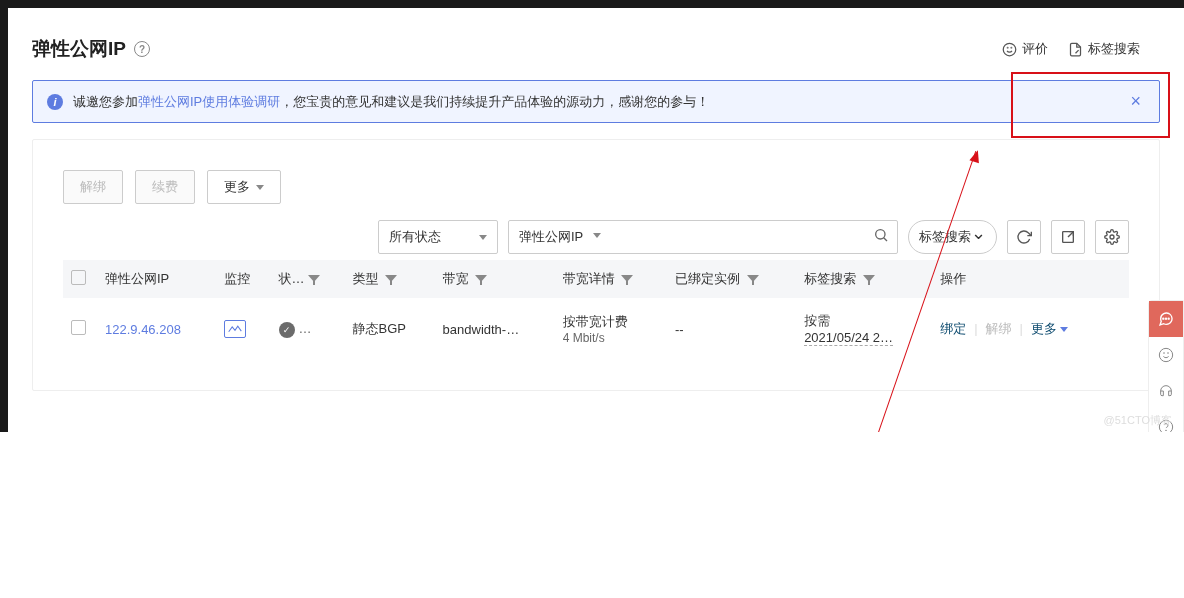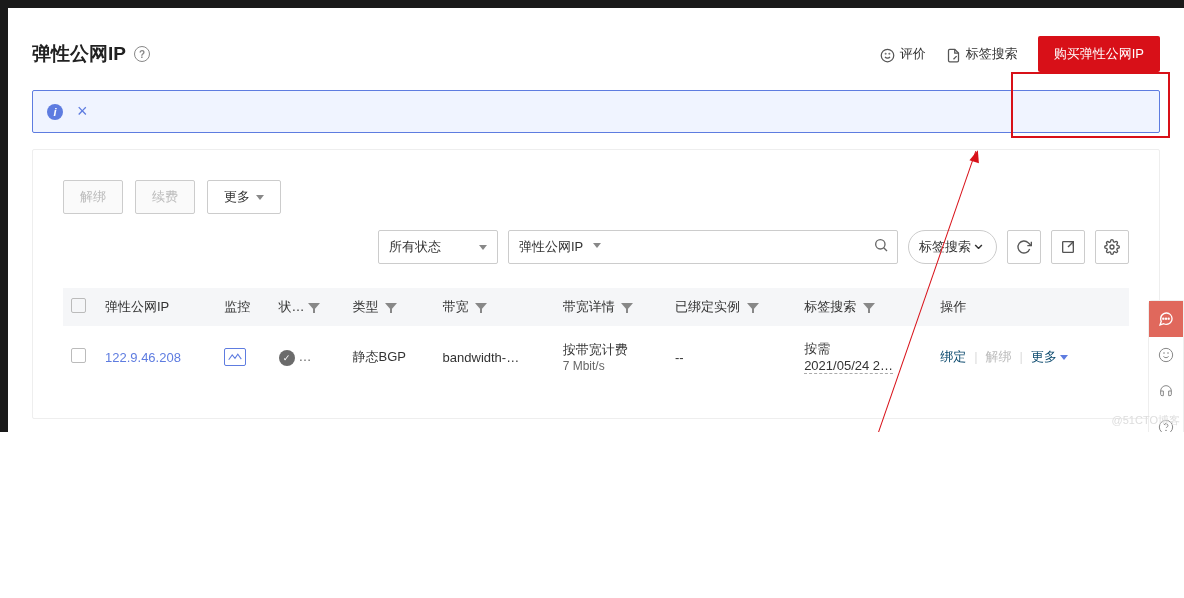--- a/index.html
+++ b/index.html
@@ -5,34 +5,34 @@
   * { box-sizing: border-box; margin: 0; padding: 0; }
   body { font-family: "Helvetica Neue", Arial, "PingFang SC", "Microsoft YaHei", sans-serif; font-size: 13px; color: #333; background: #fff; }
   .viewport { width: 1184px; height: 432px; position: relative; overflow: hidden; background: #fff; }
   .topbar { background: #1a1a1a; height: 8px; }
   .leftbar { position: absolute; left: 0; top: 8px; width: 8px; height: 590px; background: #1a1a1a; }
   .content { margin-left: 8px; padding: 0 24px; background: #fff; }
   .hdr { display: flex; align-items: center; padding: 28px 0 18px 0; }
   .hdr h1 { font-size: 19px; font-weight: 600; color: #222; display: flex; align-items: center; gap: 8px; }
   .help-circle { width: 16px; height: 16px; border: 1px solid #888; border-radius: 50%; display: inline-flex; align-items: center; justify-content: center; font-size: 10px; color: #888; }
   .hdr-spacer { flex: 1; }
-  .hdr-link { margin-right: 20px; color: #333; font-size: 13px; display: inline-flex; align-items: flex-end; gap: 5px; cursor: pointer; }
+  .hdr-link { margin-right: 20px; color: #333; font-size: 13px; display: inline-flex; align-items: center; gap: 5px; cursor: pointer; }
   .buy-btn { background: #d81018; color: #fff; border: none; padding: 9px 16px; font-size: 13px; cursor: pointer; border-radius: 2px; }
   .highlight-box { position: absolute; border: 2px solid #d81018; pointer-events: none; }
   .notice { border: 1px solid #5e7ce0; background: #f0f4ff; padding: 10px 14px; display: flex; align-items: center; margin-bottom: 16px; border-radius: 2px; }
   .notice-icon { width: 16px; height: 16px; background: #5e7ce0; color: #fff; border-radius: 50%; display: flex; align-items: center; justify-content: center; font-size: 11px; font-style: italic; font-weight: bold; margin-right: 10px; }
   .notice-text { flex: 1; color: #333; }
   .notice-text .link { color: #5e7ce0; }
   .close-x { color: #5e7ce0; font-size: 18px; cursor: pointer; padding: 0 4px; }
   .panel { background: #fff; padding: 30px; border: 1px solid #eee; border-radius: 2px; }
   .actions { display: flex; gap: 12px; margin-bottom: 16px; }
   .btn { padding: 7px 16px; border: 1px solid #ccc; background: #fff; font-size: 13px; border-radius: 2px; cursor: pointer; }
   .btn.disabled { color: #bbb; background: #fafafa; cursor: default; }
   .btn.more { display: flex; align-items: center; gap: 6px; color: #333; }
-  .filters { display: flex; gap: 10px; justify-content: flex-end; margin-bottom: 24px; }
+  .filters { display: flex; gap: 10px; justify-content: flex-end; margin-bottom: 6px; }
   .sel { border: 1px solid #ccc; background: #fff; padding: 6px 10px; font-size: 13px; display: flex; align-items: center; border-radius: 2px; min-width: 120px; justify-content: space-between; }
   .search { flex: none; width: 390px; display: flex; align-items: center; border: 1px solid #ccc; border-radius: 2px; padding: 0 8px 0 0; }
   .search .sel-inner { border: none; padding: 6px 28px 6px 10px; position: relative; }
   .search .sel-inner::after { content: ""; position: absolute; right: 10px; top: 11px; border-left: 4px solid transparent; border-right: 4px solid transparent; border-top: 5px solid #888; }
   .search-icon { margin-left: auto; color: #666; font-size: 16px; }
   .icon-btn { width: 34px; height: 34px; border: 1px solid #ccc; border-radius: 2px; display: flex; align-items: center; justify-content: center; color: #555; cursor: pointer; }
   .caret { border-left: 4px solid transparent; border-right: 4px solid transparent; border-top: 5px solid #888; display: inline-block; }
   .chev-down { display: inline-block; }
   .chev-down::before { content: "⌄"; font-size: 18px; line-height: 0.5; position: relative; top: -3px; }
   table { width: 100%; border-collapse: collapse; }
@@ -49,21 +49,21 @@
   .dots { color: #666; margin-left: 4px; }
   .bw-line2 { color: #666; font-size: 12px; }
   .billing { border-bottom: 1px dashed #aaa; display: inline-block; }
   .row-actions a { color: #0c4a6e; margin-right: 8px; cursor: pointer; }
   .row-actions .sep { color: #ddd; margin-right: 8px; }
   .row-actions .dis { color: #bbb; }
   .row-actions .more { display: inline-flex; align-items: center; gap: 3px; }
   .sidebar { position: absolute; right: 0; top: 300px; width: 36px; background: #fff; border: 1px solid #eee; border-radius: 4px 0 0 4px; }
   .sidebar .item { height: 36px; display: flex; align-items: center; justify-content: center; color: #888; font-size: 16px; }
   .sidebar .item:first-child { background: #e0685c; color: #fff; }
-  .watermark { position: absolute; right: 4px; bottom: 4px; color: #ddd; font-size: 11px; }
+  .watermark { position: absolute; right: 12px; bottom: 4px; color: #ddd; font-size: 11px; }
   .flt-icon { display: inline-block; width: 12px; position: relative; vertical-align: middle; }
   .flt-icon::before { content: ""; display: block; width: 0; height: 0; border-left: 6px solid transparent; border-right: 6px solid transparent; border-top: 7px solid #888; margin: 0 auto; }
   .flt-icon::after { content: ""; display: block; width: 2px; height: 4px; background: #888; margin: -1px auto 0; }
   .arrow-line { position: absolute; border-top: 1.5px solid #d81018; transform-origin: left center; pointer-events: none; }
   .arrow-head { width: 0; height: 0; border-left: 5px solid transparent; border-right: 5px solid transparent; border-bottom: 12px solid #d81018; position: absolute; pointer-events: none; }
 </style>
 </head>
 <body>
 
 <div class="viewport">
@@ -87,25 +87,27 @@
         <span>评价</span>
       </span>
       <span class="hdr-link">
         <svg width="15" height="15" viewBox="0 0 24 24" fill="none" stroke="#555" stroke-width="2">
             <path d="M14 2H6a2 2 0 0 0-2 2v16a2 2 0 0 0 2 2h12a2 2 0 0 0 2-2V8z"></path>
             <path d="M14 2v6h6"></path>
             <path d="M12 18l5-5"></path>
           </svg>
         <span>标签搜索</span>
       </span>
-      <button class="buy-btn">购买弹性公网IP</button>
     </div>
 
     <div class="notice">
       <div class="notice-icon">i</div>
+      <div class="notice-text">
+        <span>诚邀您参加</span><span class="link">弹性公网IP使用体验调研</span><span>，您宝贵的意见和建议是我们持续提升产品体验的源动力，感谢您的参与！</span>
+      </div>
       <div class="close-x">×</div>
     </div>
 
     <div class="panel">
       <div class="actions">
         <button class="btn disabled">解绑</button>
         <button class="btn disabled">续费</button>
         <button class="btn more">
           <span>更多</span>
           <span class="caret"></span>
@@ -175,21 +177,21 @@
                 <svg viewBox="0 0 20 12" fill="none" stroke="#5e7ce0" stroke-width="1.5">
                     <polyline points="1,10 6,3 10,8 14,2 19,9"></polyline>
                   </svg>
               </span>
             </td>
             <td><span class="status-dot"></span><span class="dots">…</span></td>
             <td>静态BGP</td>
             <td>bandwidth-…</td>
             <td>
               <div>按带宽计费</div>
-              <div class="bw-line2">7 Mbit/s</div>
+              <div class="bw-line2">4 Mbit/s</div>
             </td>
             <td>--</td>
             <td>
               <div>按需</div>
               <div class="billing">2021/05/24 2…</div>
             </td>
             <td class="row-actions">
               <a>绑定</a><span class="sep">|</span><a class="dis">解绑</a><span class="sep">|</span><a class="more">
                   <span>更多</span>
                   <span class="caret" style="border-top-color:#5e7ce0;"></span>

